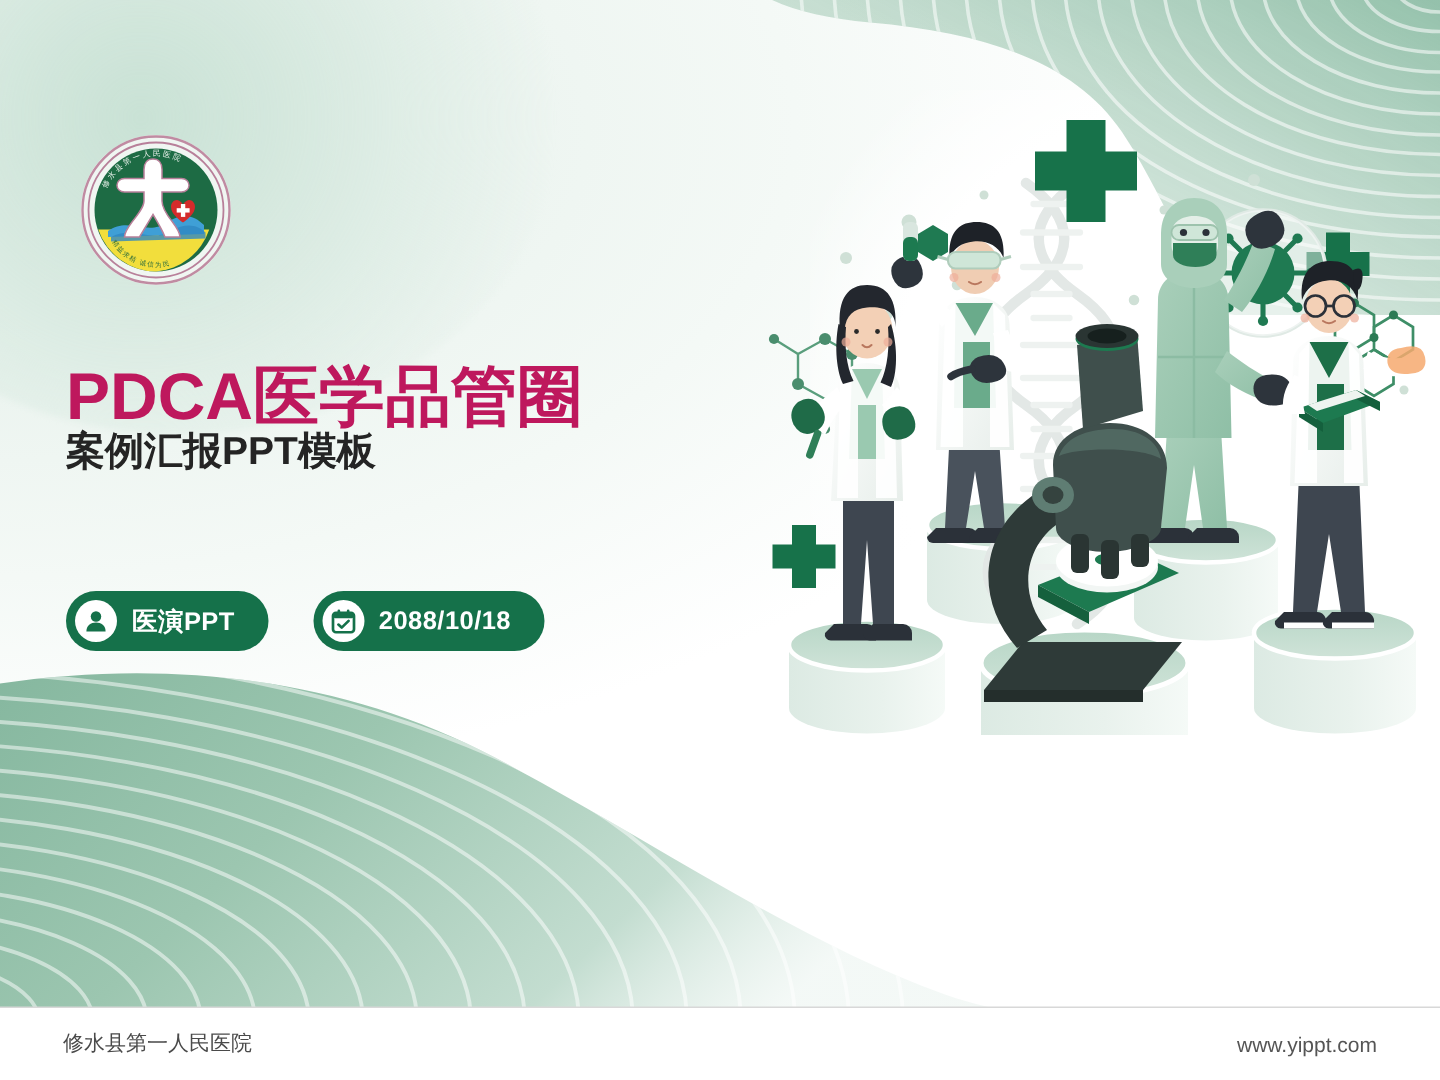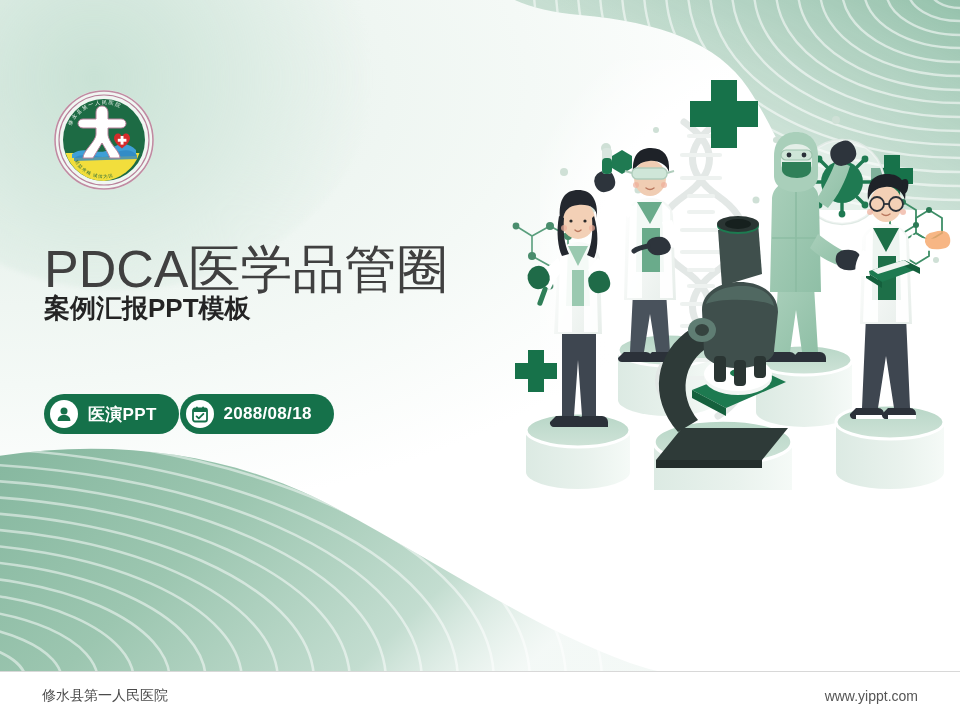--- a/index.html
+++ b/index.html
@@ -25,25 +25,25 @@
   
   .wave-bl{position:absolute;left:-30px;bottom:45px;width:720px;height:280px;}
   .wave-bl svg{display:block;width:100%;height:100%;}
 
   
   .logo{position:absolute;left:52px;top:88px;width:104px;height:104px;}
   .logo svg{display:block;width:100%;height:100%;}
 
   
   .title-block{position:absolute;left:44px;top:243px;width:520px;}
-  .title-main{font-size:52px;line-height:1.0;font-weight:400;color:#404040;letter-spacing:0px;white-space:nowrap;}
+  .title-main{font-size:44px;line-height:1.0;font-weight:700;color:#be185d;letter-spacing:0px;white-space:nowrap;}
   .title-sub{font-size:26px;line-height:1.05;font-weight:700;color:#242424;white-space:nowrap;}
 
   
-  .pills{position:absolute;left:44px;top:394px;display:flex;gap:1px;align-items:center;}
+  .pills{position:absolute;left:44px;top:394px;display:flex;gap:30px;align-items:center;}
   .pill{display:flex;align-items:center;gap:10px;height:40px;padding:0 22px 0 6px;
     border-radius:20px;background:#15714a;color:#ffffff;}
   .pill .glyph{width:28px;height:28px;border-radius:50%;background:#ffffff;display:flex;
     align-items:center;justify-content:center;flex:0 0 auto;}
   .pill .glyph svg{display:block;}
   .pill .ptext{font-size:17px;font-weight:700;letter-spacing:.3px;white-space:nowrap;}
 
   
   .illus{position:absolute;left:506px;top:60px;width:454px;height:430px;}
   .illus svg{display:block;width:100%;height:100%;}
@@ -200,21 +200,21 @@
     <div class="pill">
       <span class="glyph">
         <svg width="20" height="20" viewBox="0 0 20 20">
           <rect x="3" y="4.5" width="14" height="13" rx="2" fill="none" stroke="#15714a" stroke-width="1.8"></rect>
           <rect x="3" y="4.5" width="14" height="3.6" rx="1.4" fill="#15714a"></rect>
           <rect x="6" y="2.4" width="1.8" height="4" rx=".9" fill="#15714a"></rect>
           <rect x="12.2" y="2.4" width="1.8" height="4" rx=".9" fill="#15714a"></rect>
           <path d="M6.6,12.4 L8.8,14.4 L13.4,9.9" fill="none" stroke="#15714a" stroke-width="1.8" stroke-linecap="round" stroke-linejoin="round"></path>
         </svg>
       </span>
-      <span class="ptext">2088/08/18</span>
+      <span class="ptext">2088/10/18</span>
     </div>
 
   </div>
 
   <div class="illus">
     <svg viewBox="0 0 454 430">
       <defs>
         <linearGradient id="podTop" x1="0" y1="0" x2="0" y2="1">
           <stop offset="0%" stop-color="#b7d6c6"></stop>
             <stop offset="100%" stop-color="#cfe3d8"></stop>

